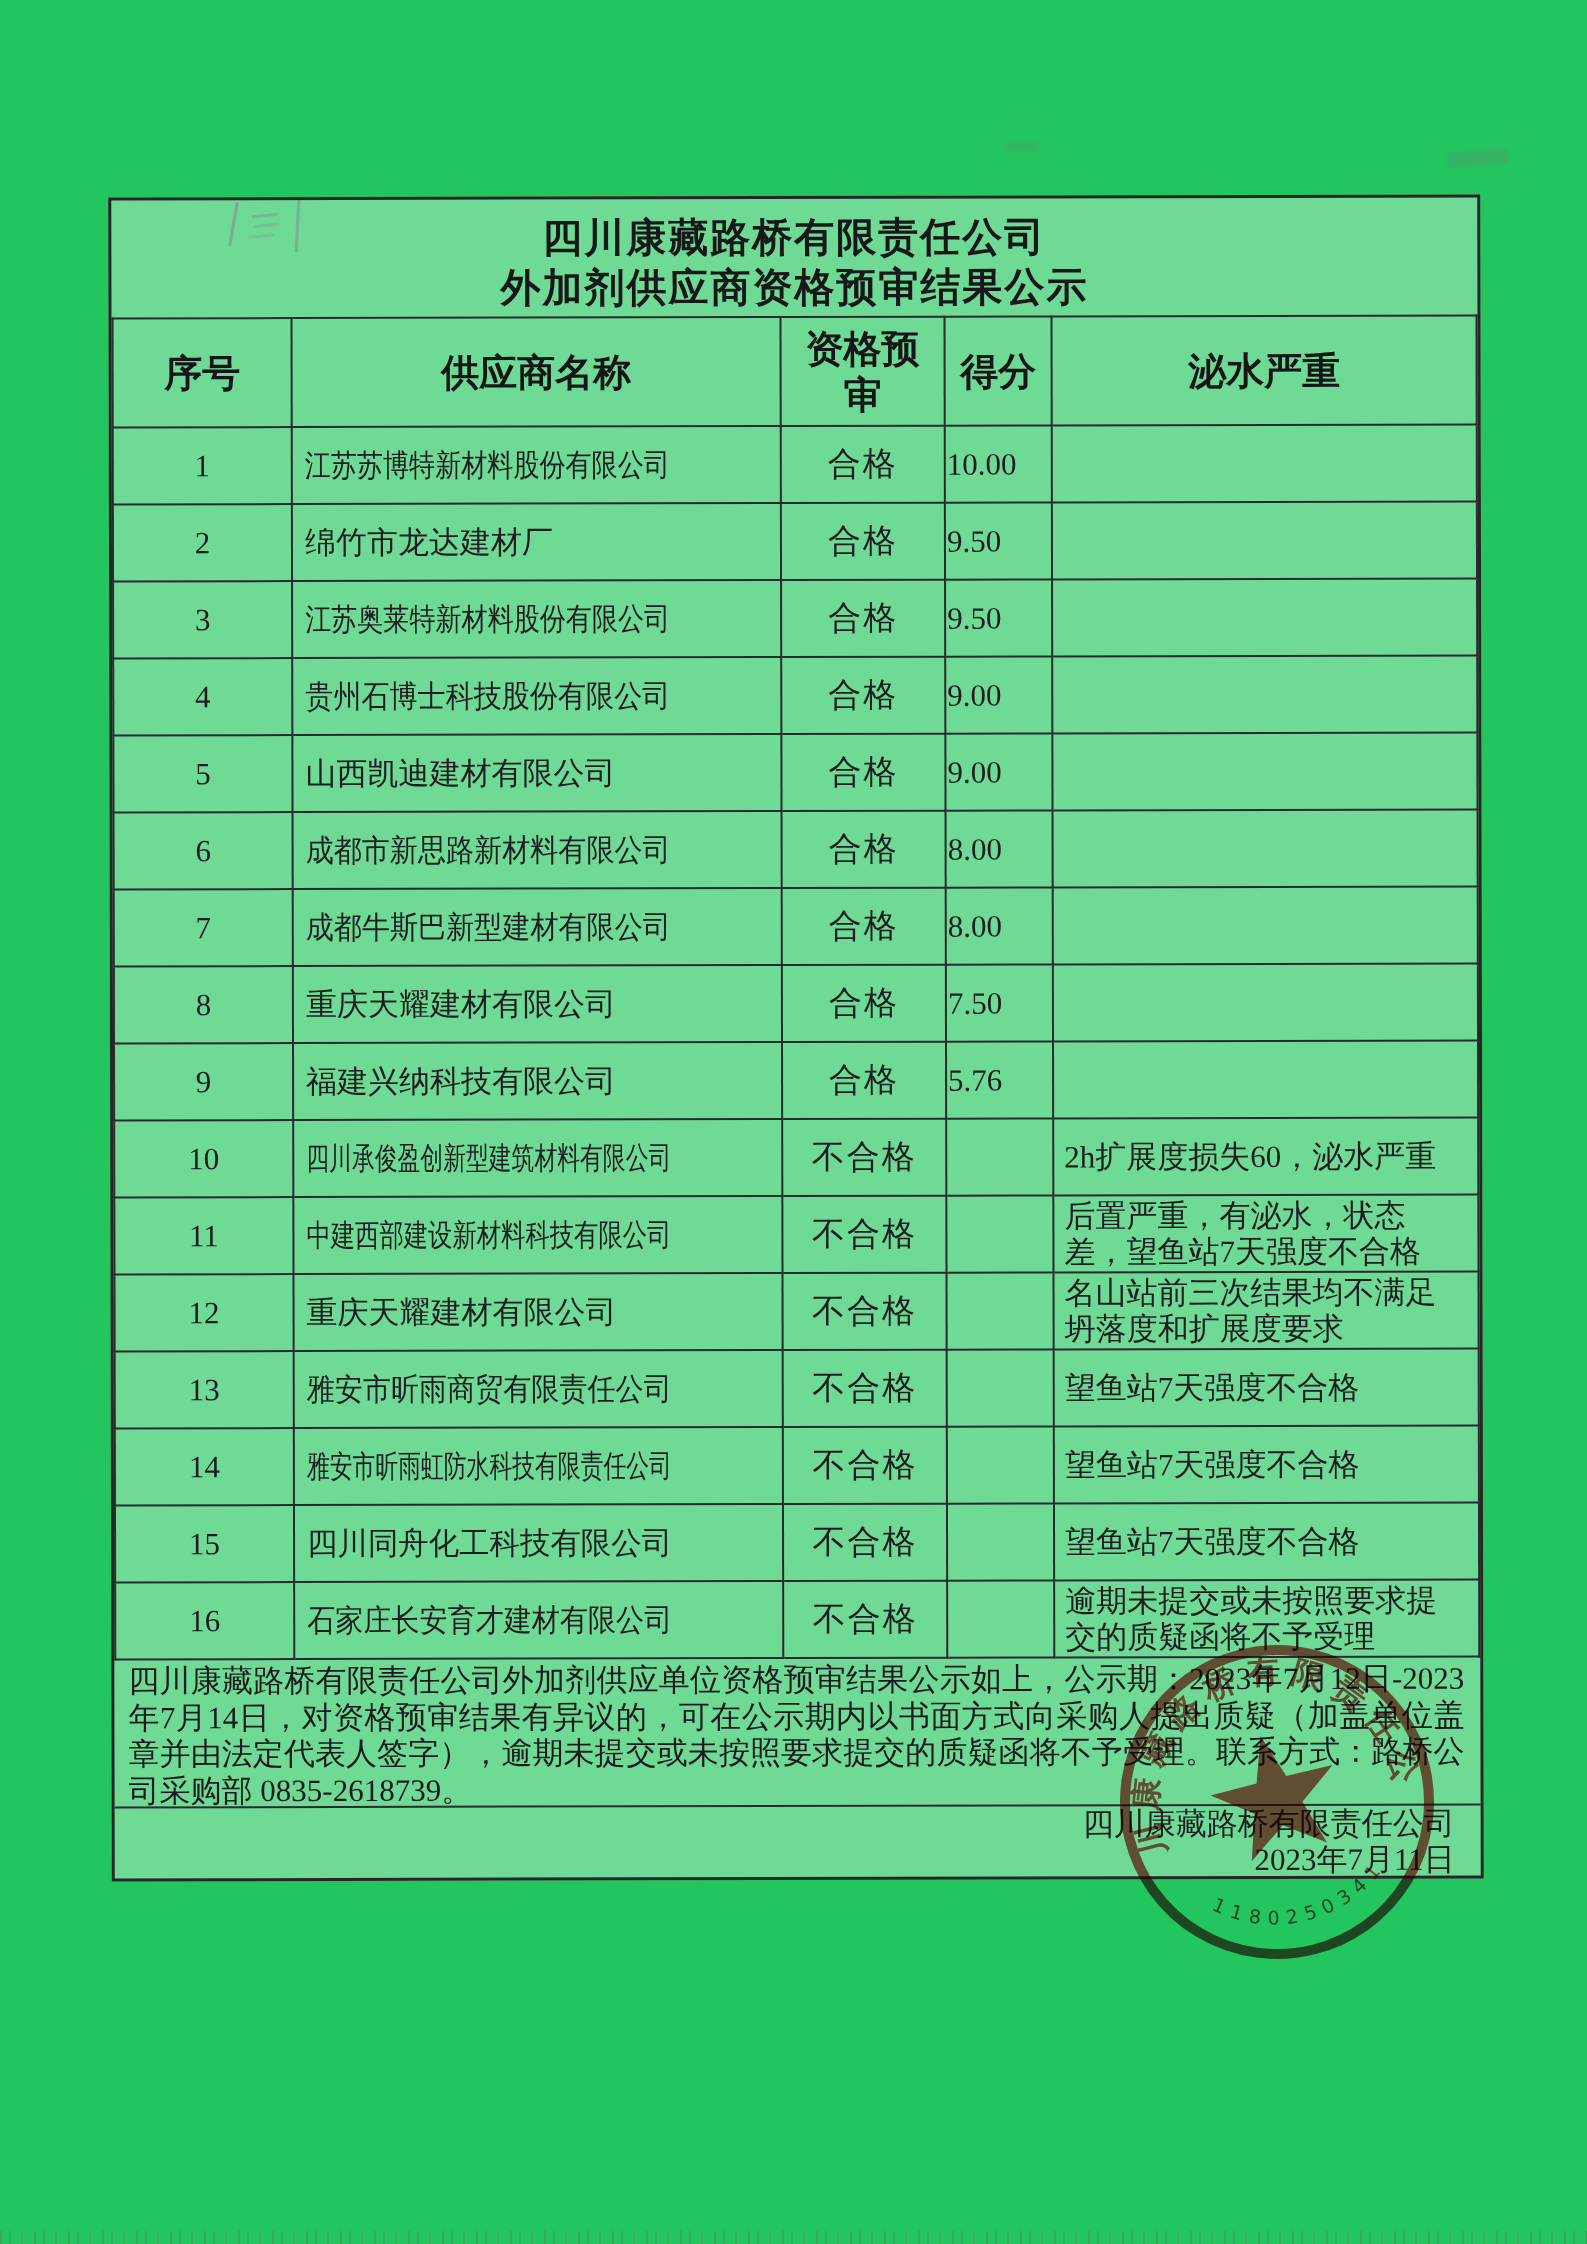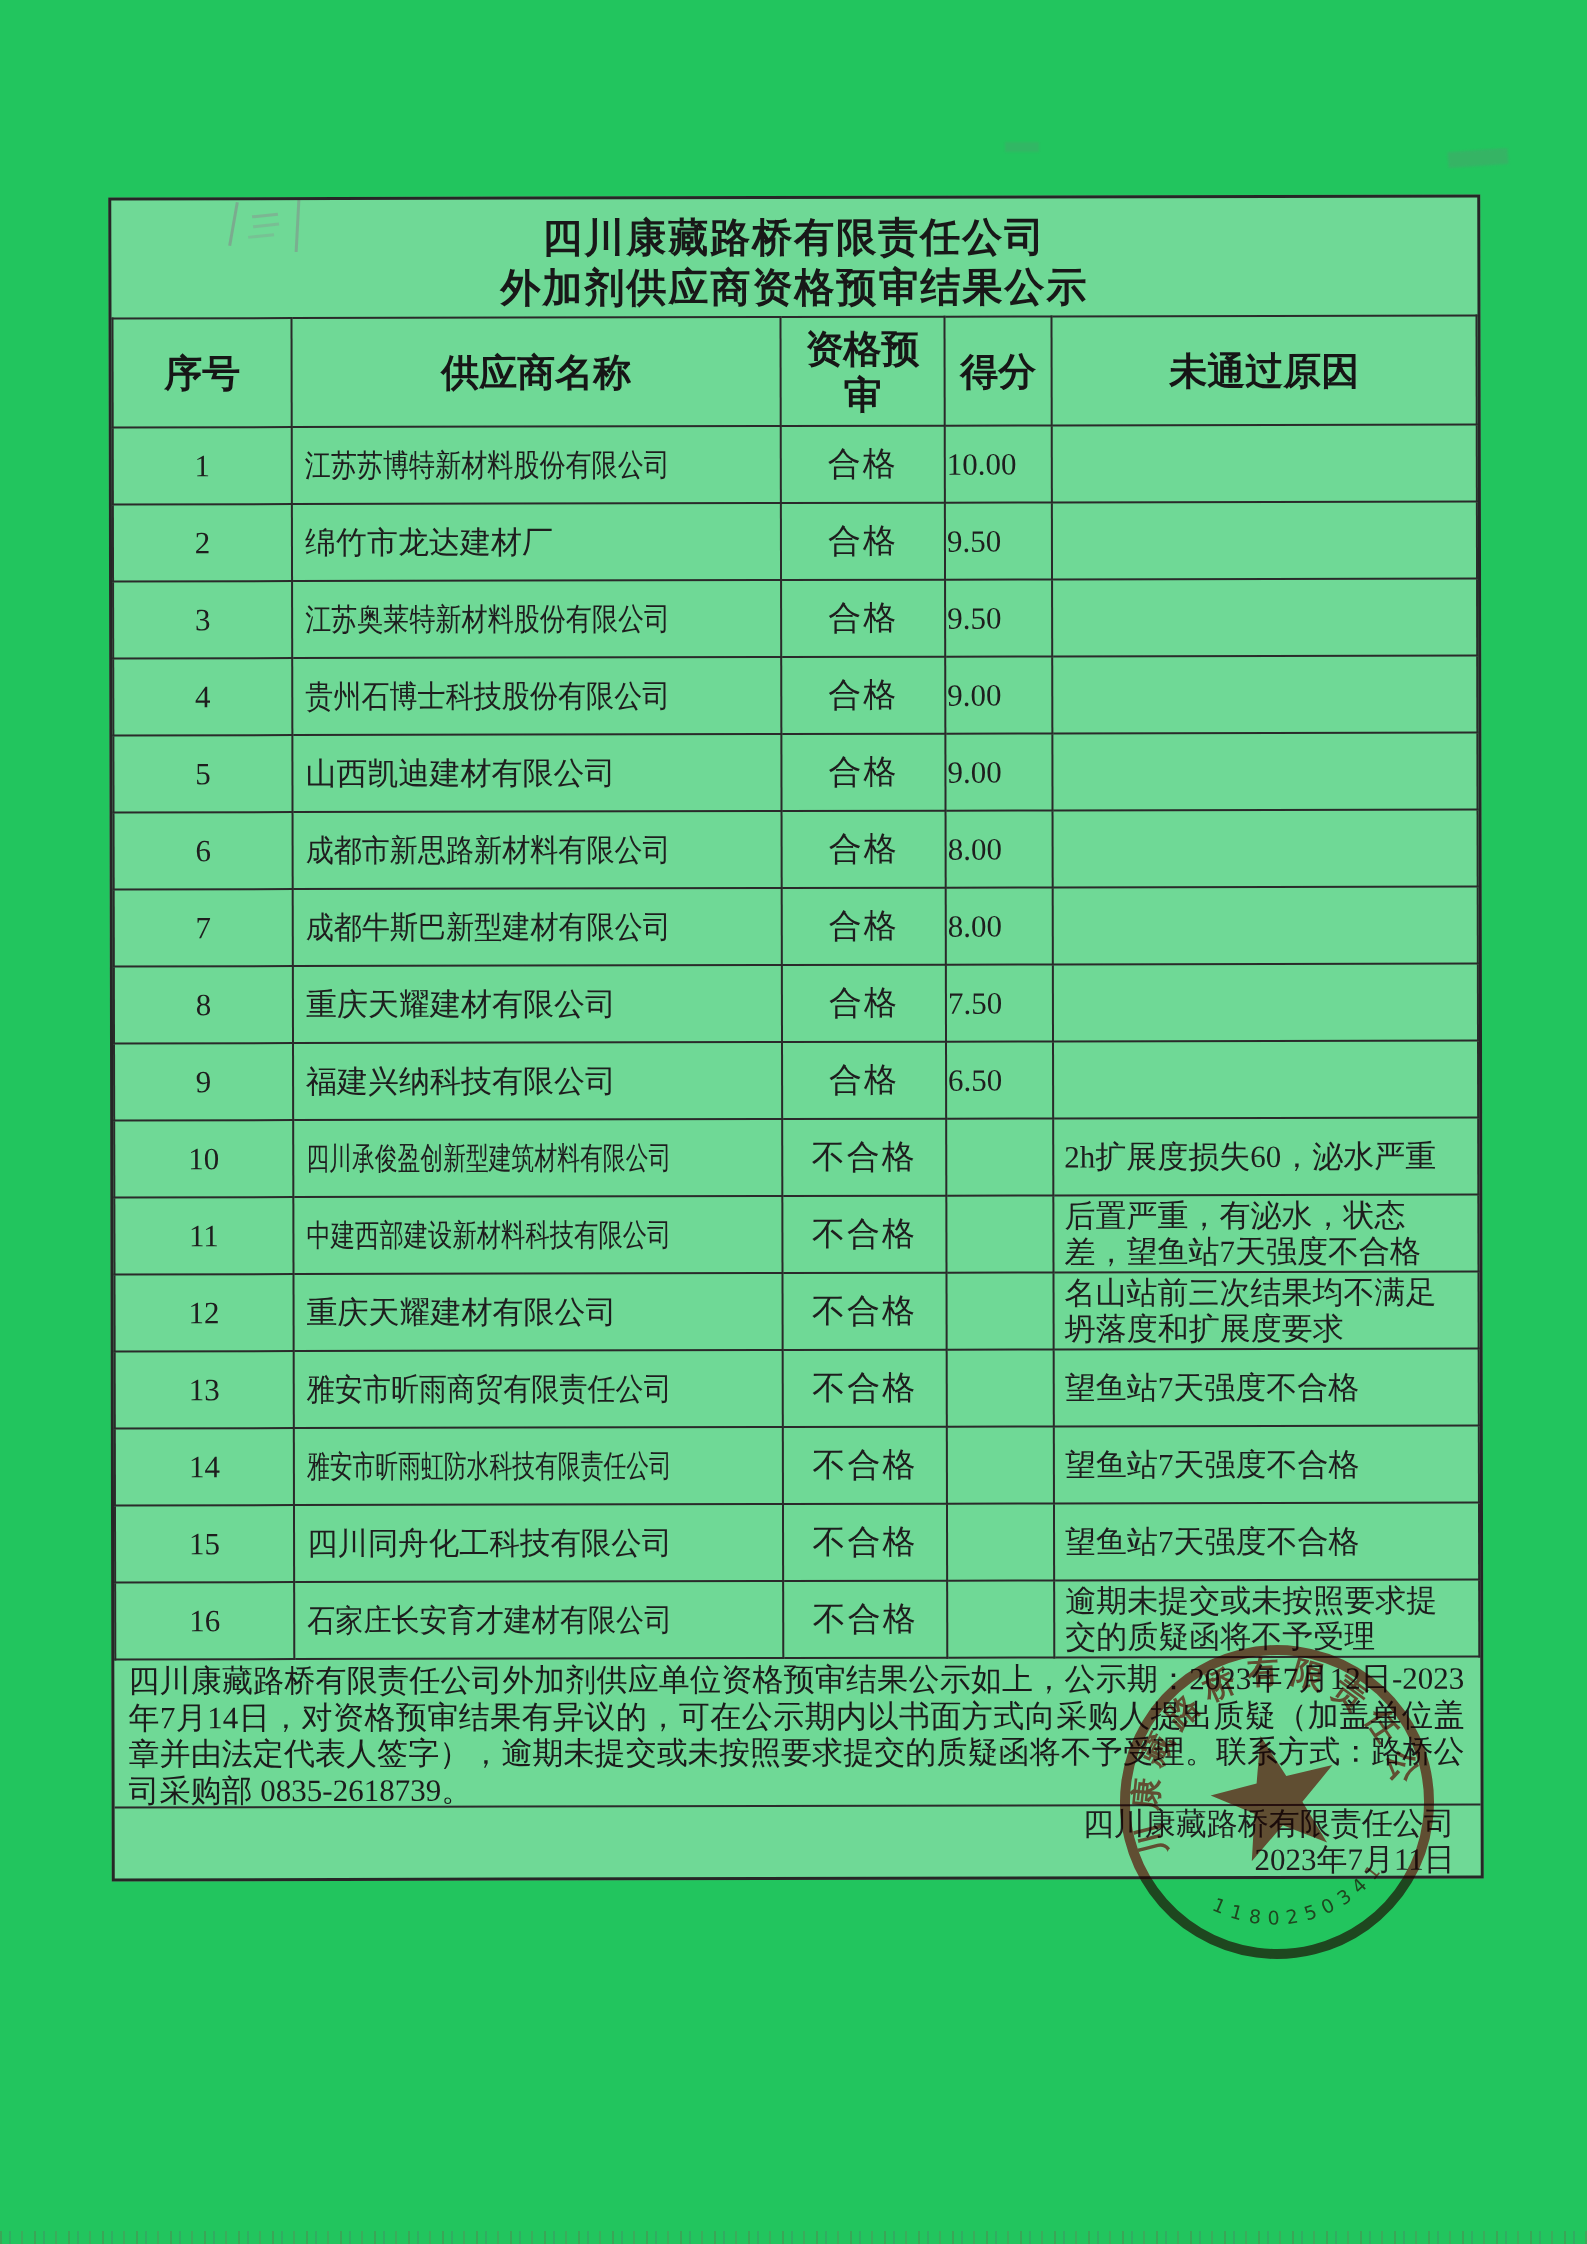--- a/index.html
+++ b/index.html
@@ -112,21 +112,21 @@
           <col style="width:164px">
           <col style="width:107px">
           <col>
       </colgroup>
       <thead>
         <tr>
           <th>序号</th>
           <th>供应商名称</th>
           <th class="th3">资格预审</th>
           <th>得分</th>
-          <th>未通过原因</th>
+          <th>泌水严重</th>
         </tr>
       </thead>
       <tbody>
         <tr>
           <td class="cno">1</td>
           <td class="cname"><span class="fit" style="transform-origin: left center; transform: scaleX(0.841014);">江苏苏博特新材料股份有限公司</span></td>
           <td class="cres">合格</td>
           <td class="cscore">10.00</td>
           <td class="creason"></td>
         </tr>
@@ -176,21 +176,21 @@
           <td class="cno">8</td>
           <td class="cname"><span class="fit">重庆天耀建材有限公司</span></td>
           <td class="cres">合格</td>
           <td class="cscore">7.50</td>
           <td class="creason"></td>
         </tr>
         <tr>
           <td class="cno">9</td>
           <td class="cname"><span class="fit">福建兴纳科技有限公司</span></td>
           <td class="cres">合格</td>
-          <td class="cscore">6.50</td>
+          <td class="cscore">5.76</td>
           <td class="creason"></td>
         </tr>
         <tr>
           <td class="cno">10</td>
           <td class="cname"><span class="fit" style="transform-origin: left center; transform: scaleX(0.735887);">四川承俊盈创新型建筑材料有限公司</span></td>
           <td class="cres">不合格</td>
           <td class="cscore"></td>
           <td class="creason">2h扩展度损失60，泌水严重</td>
         </tr>
         <tr>

